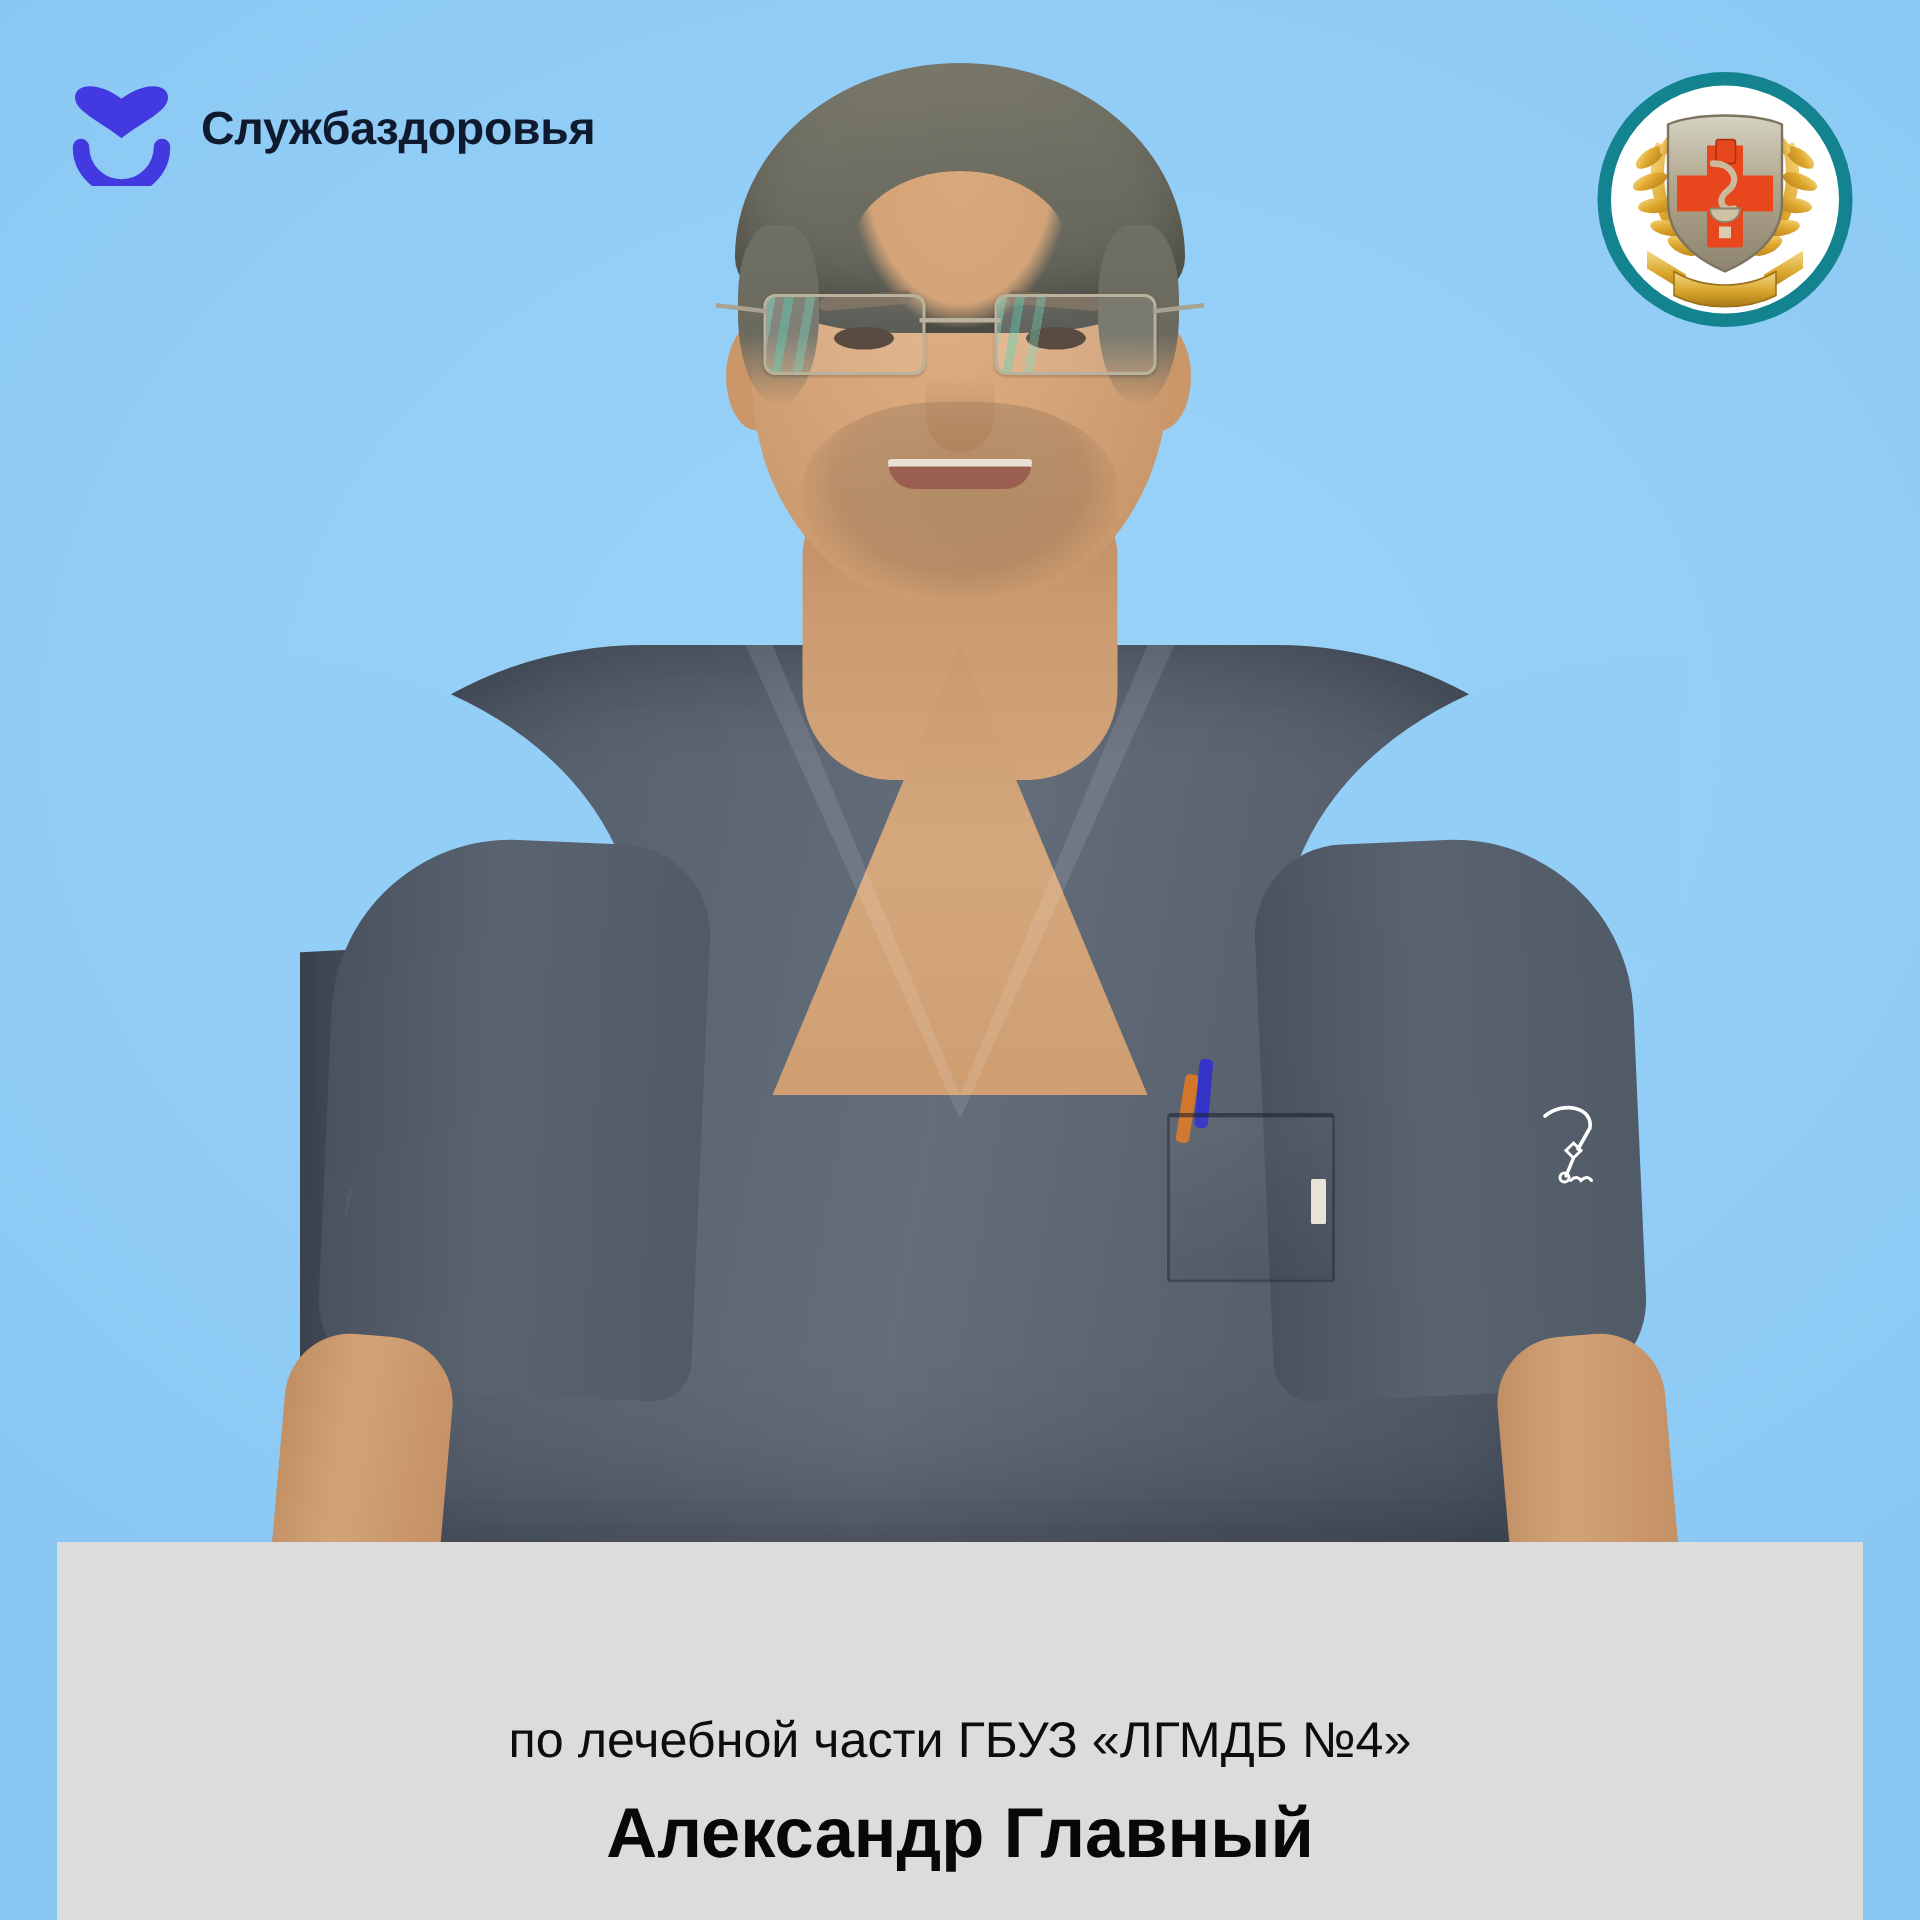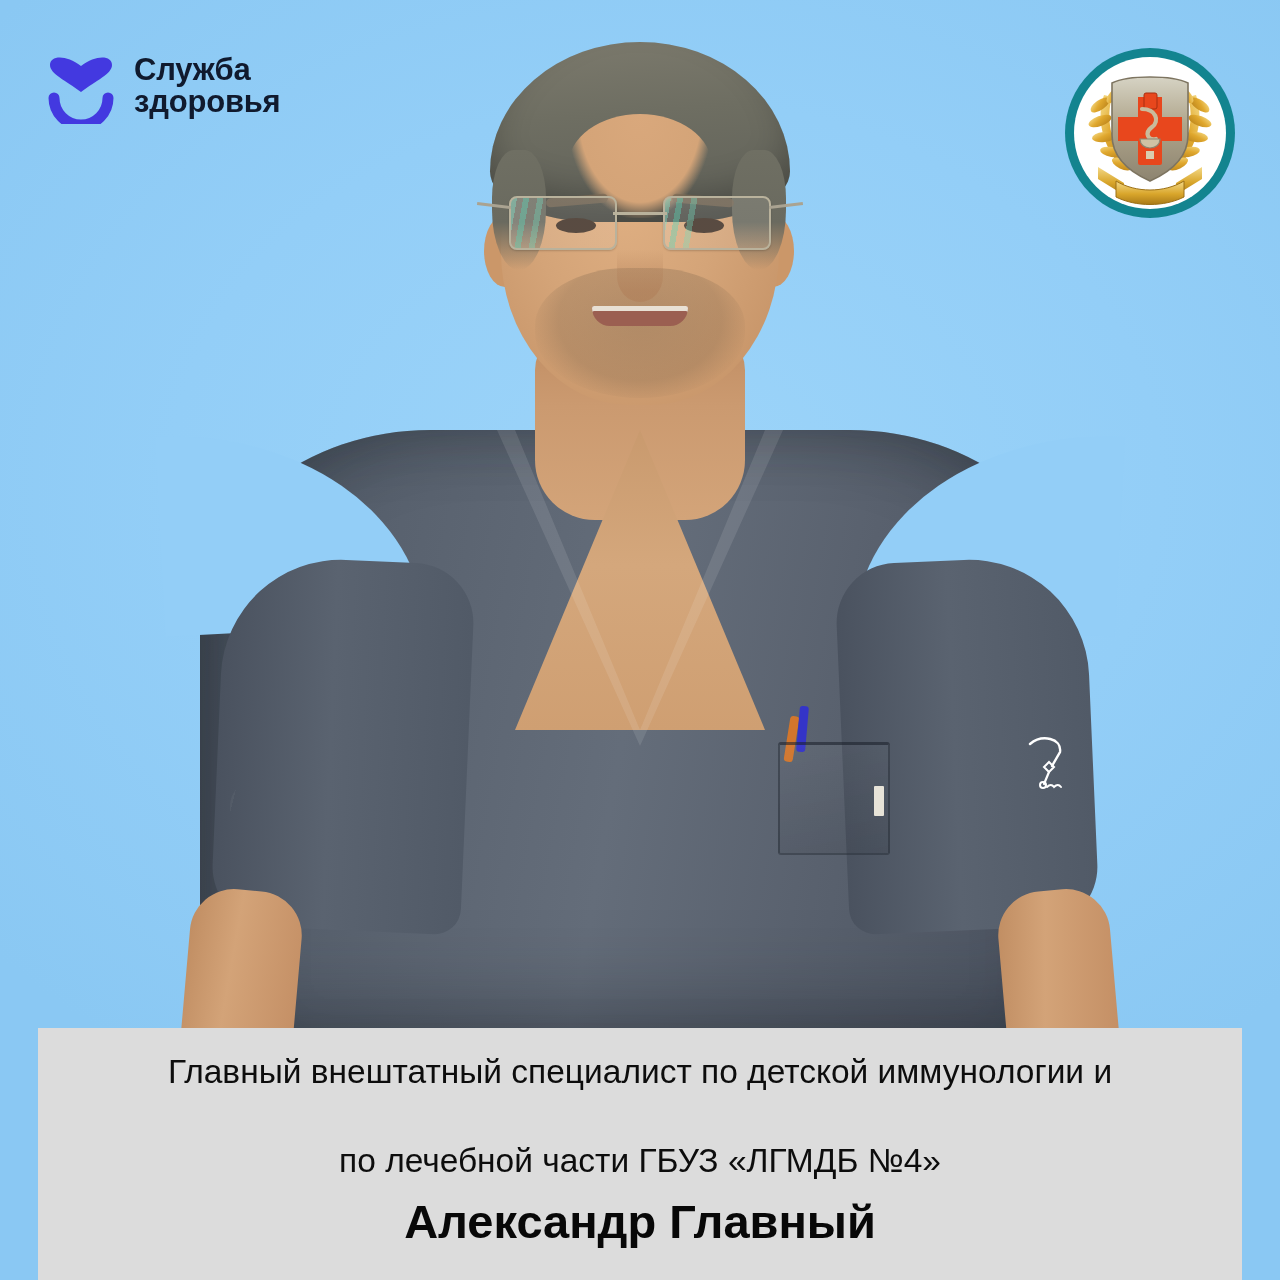--- a/index.html
+++ b/index.html
@@ -339,21 +339,21 @@
     gap: 16px;
   }
   .brand-mark {
     width: 74px;
     height: 76px;
     position: relative;
     flex: 0 0 auto;
   }
   .brand-text {
     display: flex;
-    flex-direction: column;
+    flex-direction: row;
     line-height: 1.03;
     color: #101a2e;
     font-weight: bold;
     font-size: 31px;
     letter-spacing: -0.2px;
   }
 
   
   .emblem {
     position: absolute;
@@ -524,20 +524,20 @@
       </g>
 
       <path d="M34 120 L60 136 L60 148 L34 132 Z" fill="url(#ribG)"></path>
       <path d="M138 120 L112 136 L112 148 L138 132 Z" fill="url(#ribG)"></path>
       <path d="M52 134 C72 146, 100 146, 120 134 L120 150 C100 160, 72 160, 52 150 Z" fill="url(#ribG)" stroke="#9c7016" stroke-width="1"></path>
     </svg>
   </div>
 
   <div class="caption-panel">
     <p class="caption-role">
-      <span>Главный внештатный специалист по детской иммунологии и</span><br>
+      <br>
       <br>
       <span>по лечебной части ГБУЗ «ЛГМДБ №4»</span>
     </p>
     <p class="caption-name">Александр Главный</p>
   </div>
 
 </div>
 
 </body></html>

